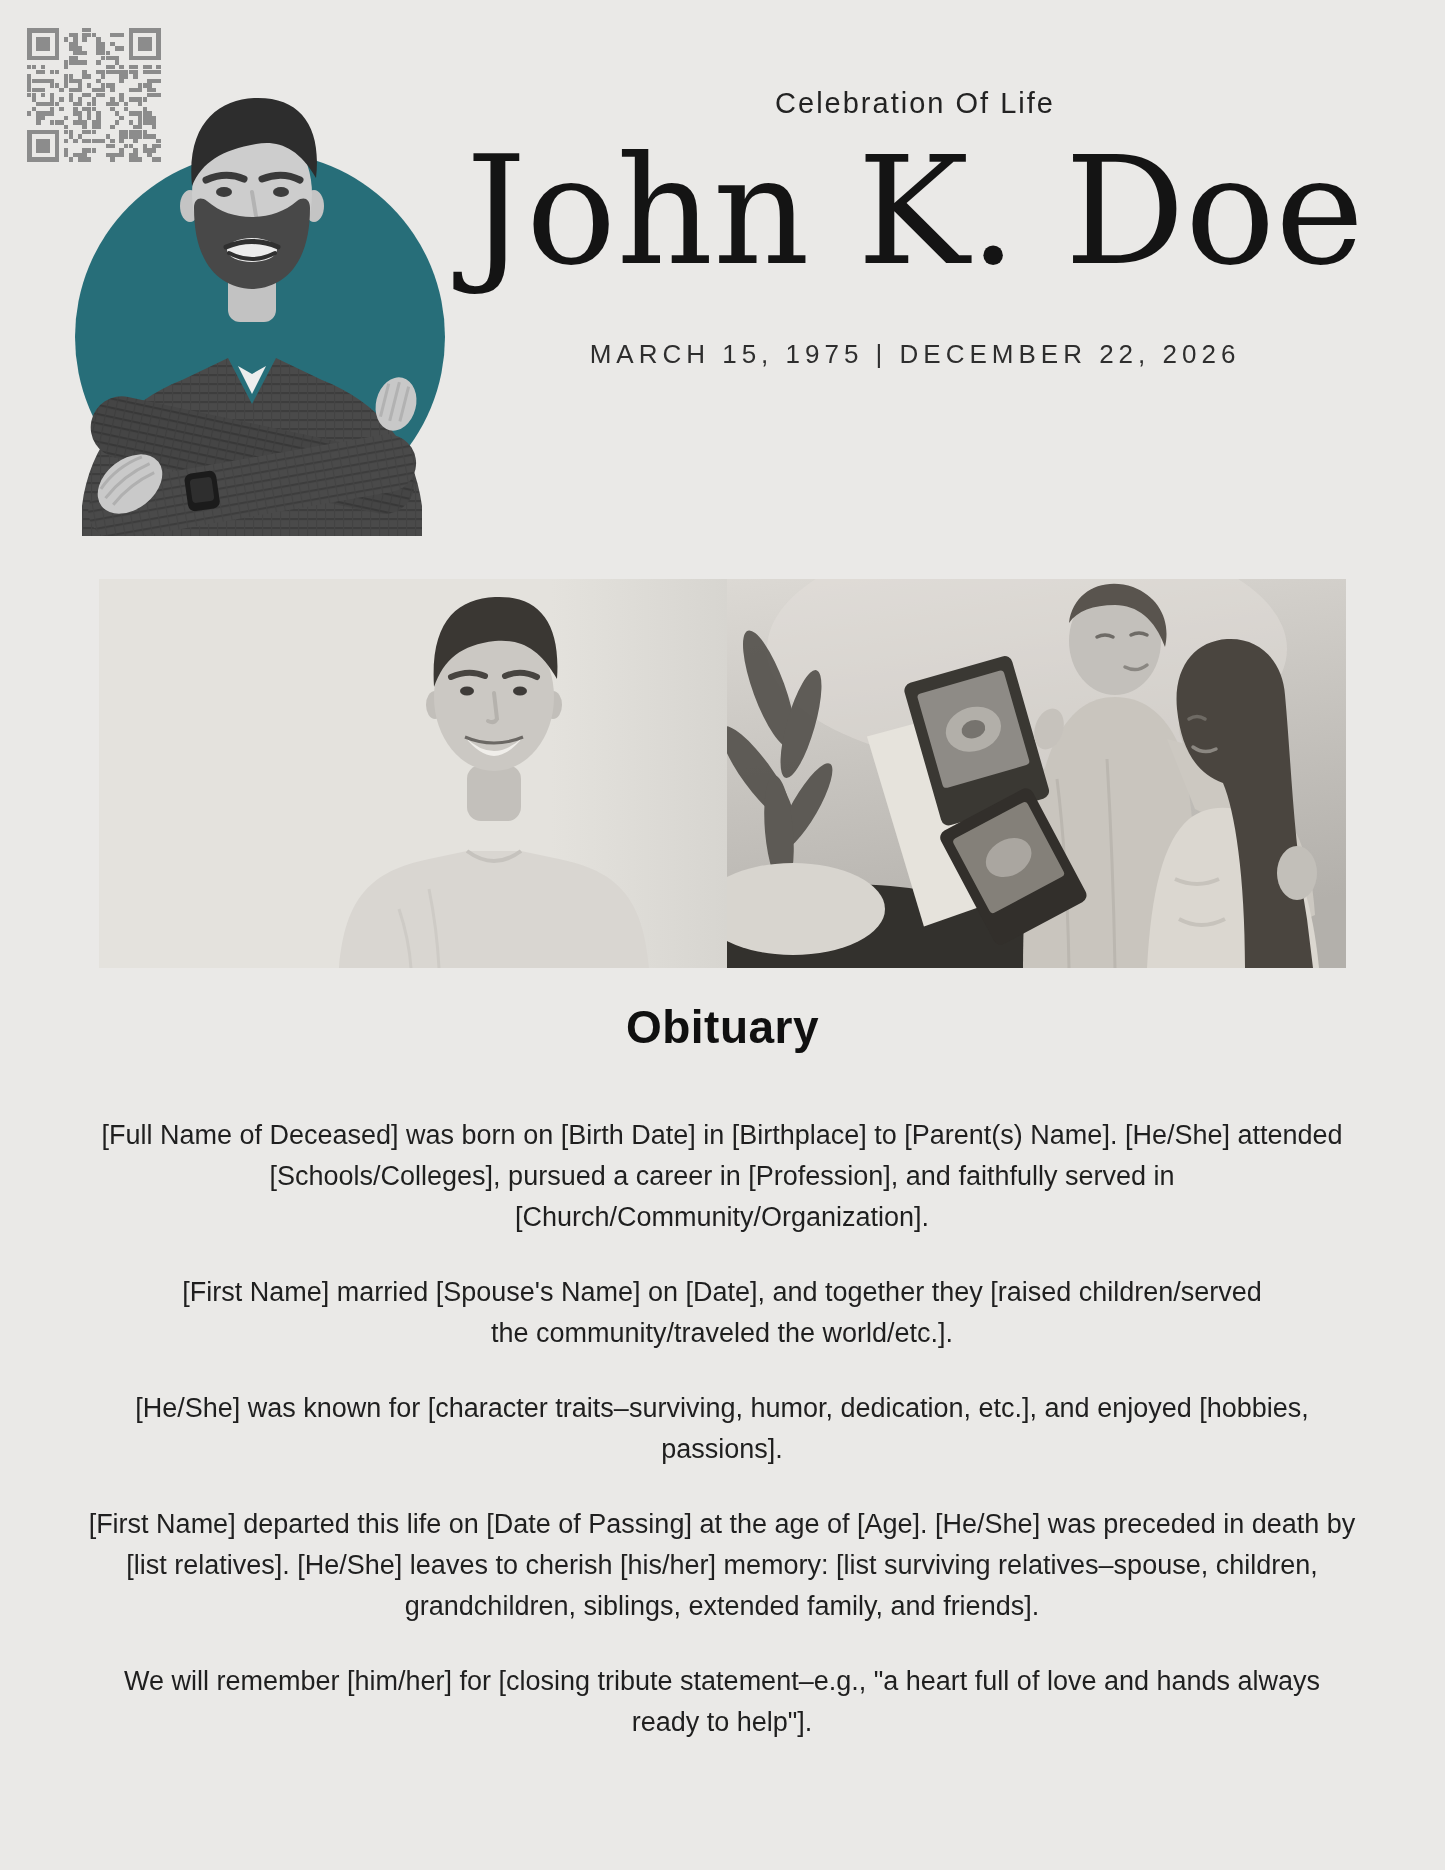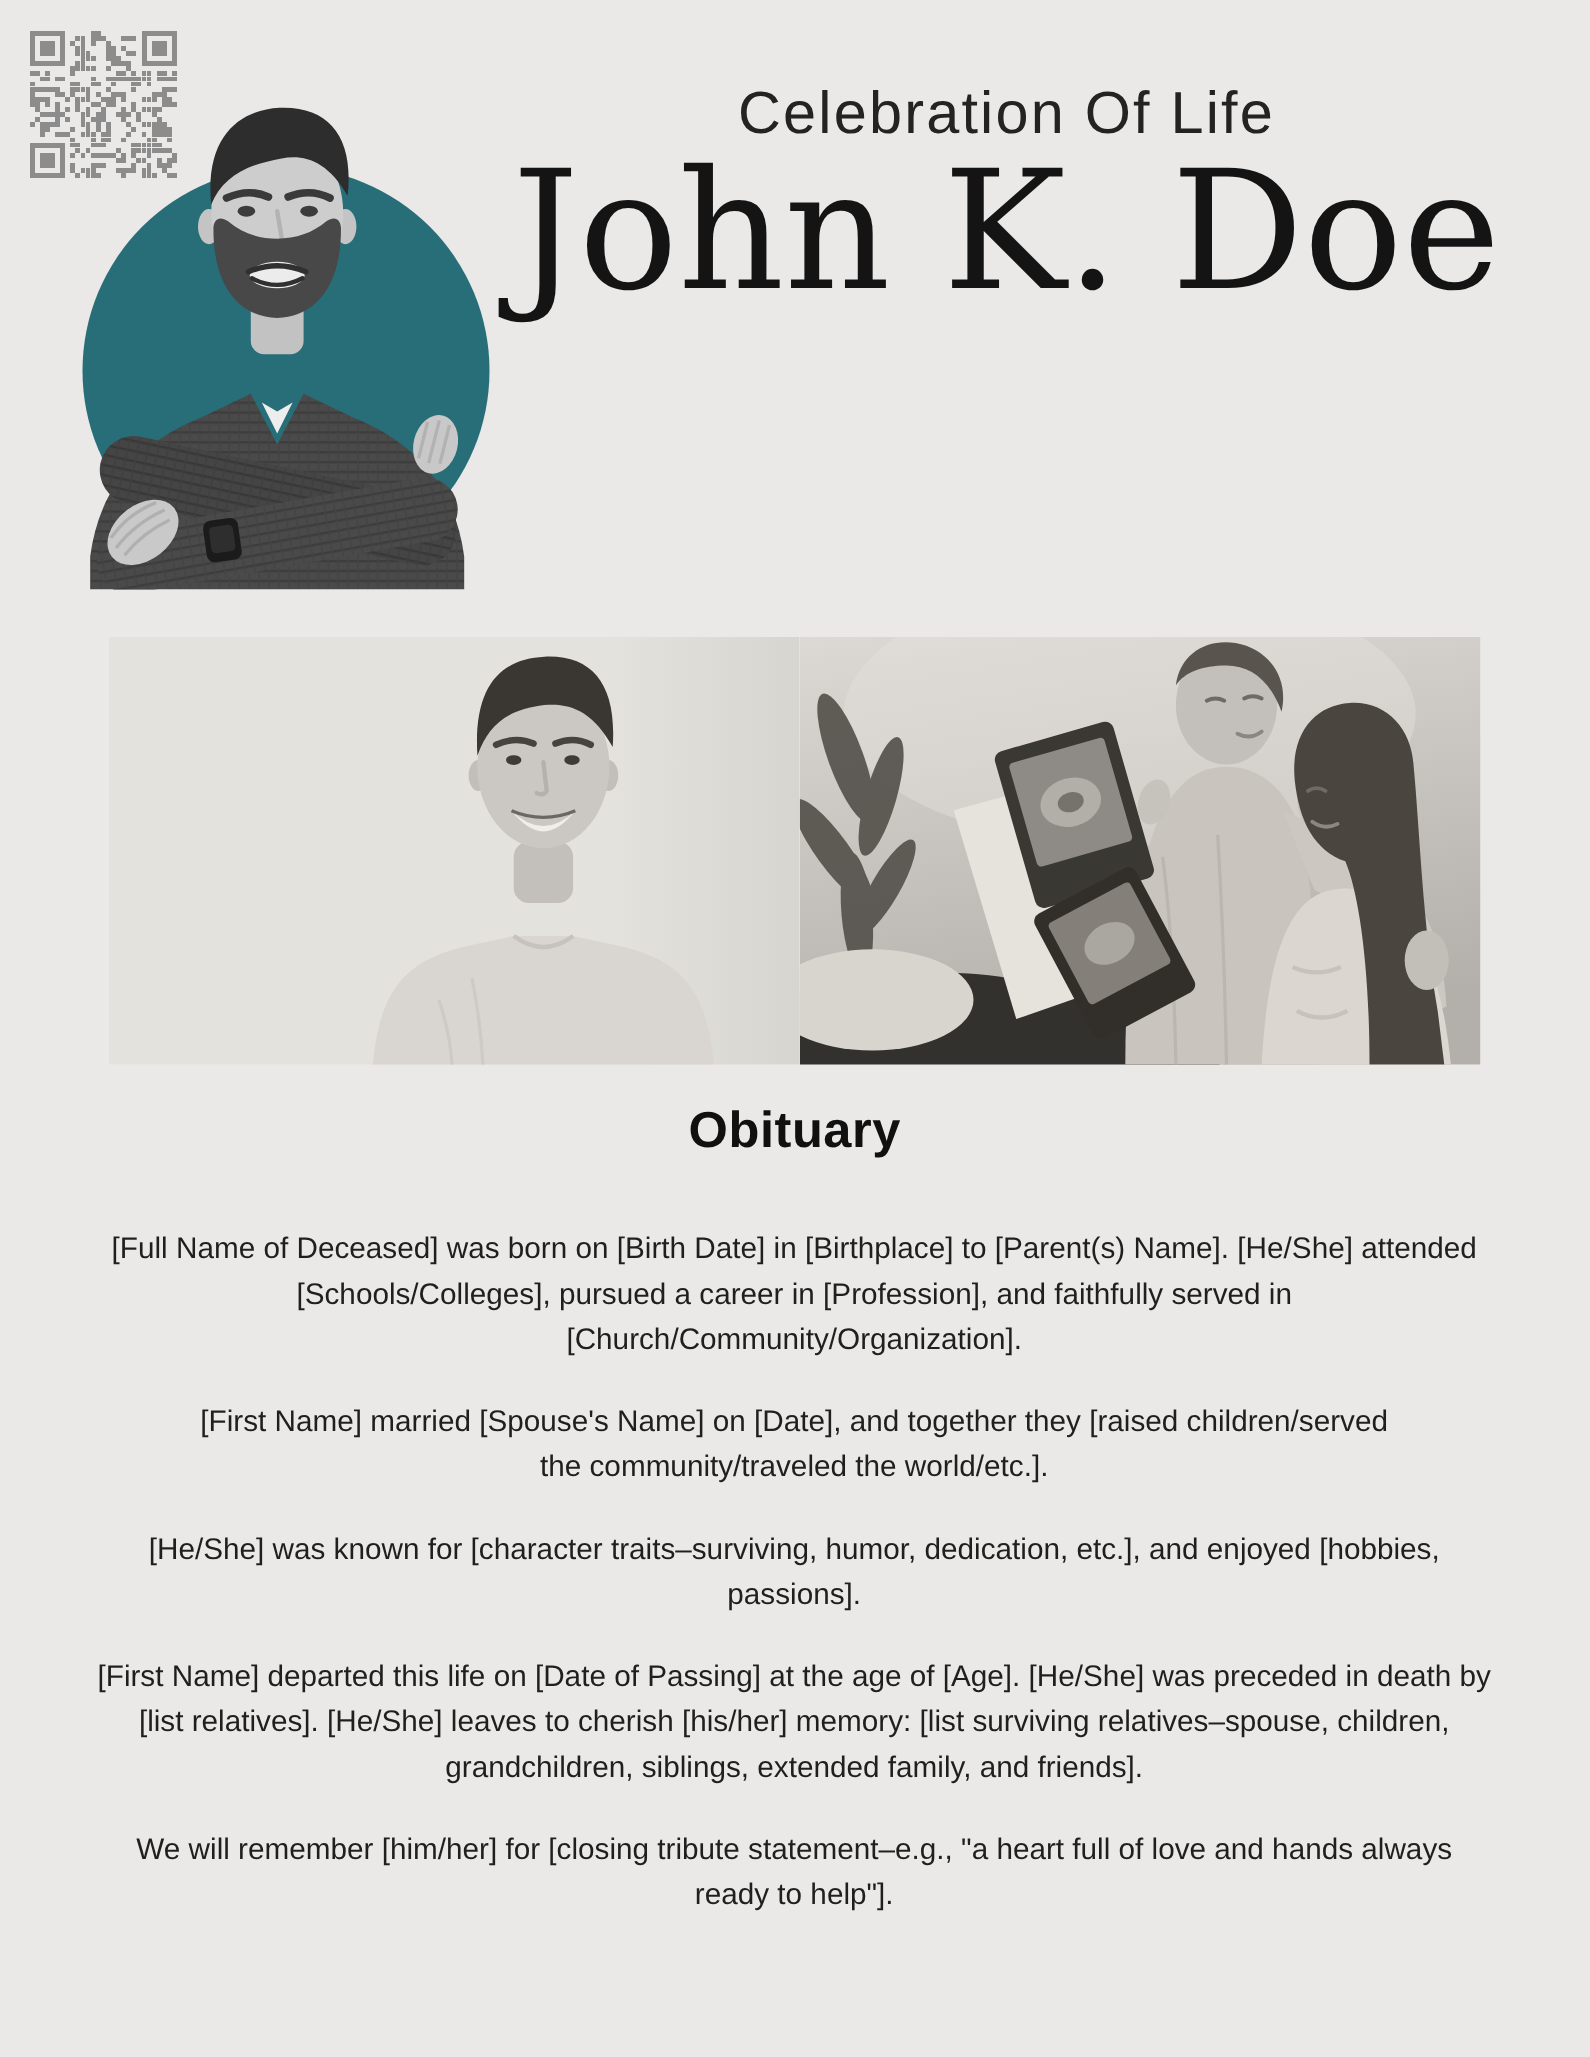--- a/index.html
+++ b/index.html
@@ -20,21 +20,21 @@
     border-radius:50%; background:var(--teal,#276E79);
   }
 
   
   .portrait { position:absolute; left:60px; top:86px; width:380px; height:450px; }
   .portrait svg { width:100%; height:100%; display:block; }
 
   
   .header { position:absolute; left:440px; top:78px; width:950px; text-align:center; }
   .eyebrow {
-    font-size:54px; line-height:51px; letter-spacing:2px;
+    font-size:29px; line-height:51px; letter-spacing:2px;
     color:#232323; font-weight:400;
   }
   .deceased-name {
     font-family:"DejaVu Serif", serif; font-weight:400;
     font-size:150px; line-height:160px; margin-top:2px; color:#141414;
     white-space:nowrap;
   }
   .life-dates {
     margin-top:48px; font-size:26px; letter-spacing:5px; color:#2e2e2e;
   }
@@ -449,20 +449,21 @@
       <g transform="rotate(-8 142 404)">
         <rect x="126" y="386" width="32" height="38" rx="7" fill="#1b1b1b"></rect>
         <rect x="131" y="392" width="22" height="24" rx="4" fill="#2e2e2e"></rect>
       </g>
     </svg>
   </div>
 
   <div class="header">
     <div class="eyebrow">Celebration Of Life</div>
     <div class="deceased-name">John K. Doe</div>
+    <div class="life-dates">MARCH 15, 1975 | DECEMBER 22, 2026</div>
   </div>
 
   <div class="gallery">
 
     <div class="ph ph-left">
       <svg viewBox="0 0 628 389" preserveAspectRatio="none">
         <defs>
           <linearGradient id="lgL" x1="0" y1="0" x2="1" y2="0">
             <stop offset="0.72" stop-color="#e4e2dd"></stop>
             <stop offset="1" stop-color="#d7d5d0"></stop>

